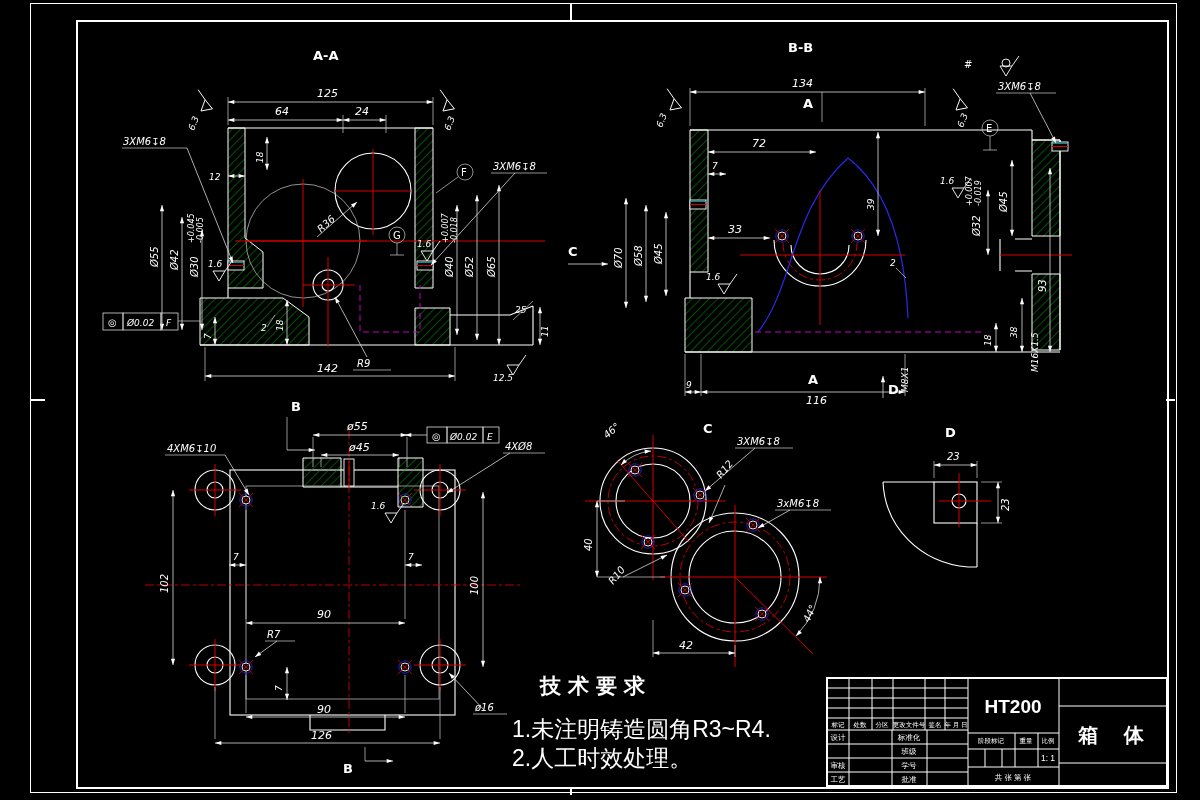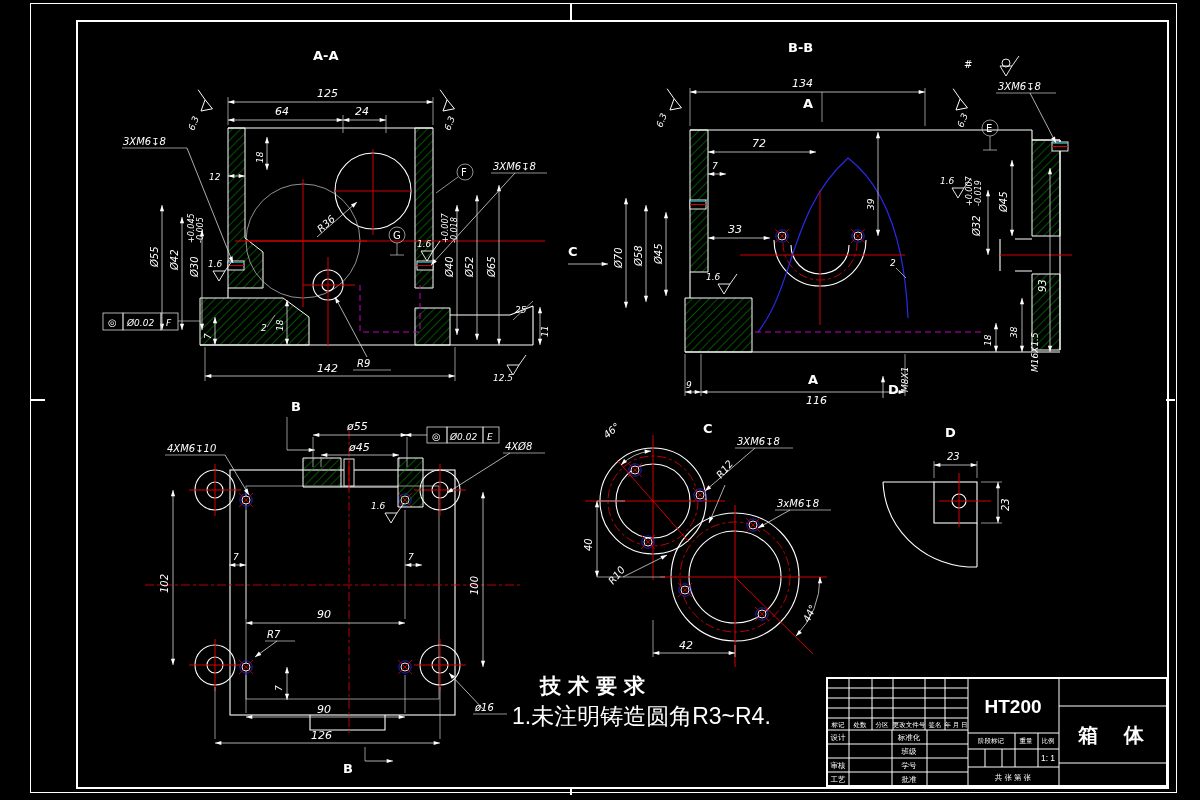--- a/index.html
+++ b/index.html
@@ -18,21 +18,21 @@
   .dim{stroke:#d9d9d9;stroke-width:.8;fill:none}
   .ht{fill:url(#hz);stroke:#fff;stroke-width:1}
   .rd{stroke:#d40000;stroke-width:1;fill:none}
   .rdd{stroke:#d40000;stroke-width:.9;fill:none;stroke-dasharray:9 3 3 3}
   .mg{stroke:#c400c4;stroke-width:1;fill:none;stroke-dasharray:6 4}
   .bl{stroke:#2a2aee;stroke-width:1.2;fill:none}
   .tbl{stroke:#fff;stroke-width:1}
   .cjk{font-style:normal;font-family:"Liberation Sans",sans-serif}
   .c6{font-size:6.5px}.c7{font-size:7.5px}.c8{font-size:8.5px}
   .tech{position:absolute;left:512px;top:672px;color:#fff;}
-  .tech-title{font-size:21px;font-weight:bold;letter-spacing:7px;margin-left:28px;margin-bottom:2px;}
+  .tech-title{font-size:21px;font-weight:bold;letter-spacing:7px;margin-left:28px;margin-bottom:15px;}
   .ti{font-size:23px;line-height:29px;}
 </style>
 </head>
 <body>
 
 <div class="frame" style="left:30px;top:3px;width:1145px;height:788px;"></div>
 <div class="frame2" style="left:76px;top:20px;width:1089px;height:765px;"></div>
 <div class="tick" style="left:570px;top:3px;width:2px;height:17px;"></div>
 <div class="tick" style="left:570px;top:787px;width:2px;height:8px;"></div>
 <div class="tick" style="left:30px;top:399px;width:15px;height:2px;"></div>
@@ -409,20 +409,21 @@
     <line class="dim" x1="69" y1="50" x2="112" y2="50" marker-start="url(#arw)" marker-end="url(#arw)"></line>
     <text class="t10" x="82" y="45">23</text>
     <line class="dim" x1="133" y1="67" x2="133" y2="108" marker-start="url(#arw)" marker-end="url(#arw)"></line>
     <text class="t10" transform="translate(144,96) rotate(-90)">23</text>
   </g>
 </svg>
 
 <div class="tech">
   <div class="tech-title">技术要求</div>
   <div class="ti">1.未注明铸造圆角R3~R4.</div>
+  <div class="ti">2.人工时效处理。</div>
 </div>
 
 <svg style="left:826px;top:677px" width="342" height="110" viewBox="0 0 342 110">
   <rect x="1" y="1" width="340" height="108" fill="none" stroke="#fff" stroke-width="2"></rect>
   <g>
     <path class="tbl" d="M142,1 V109 M233,1 V109
       M1,11 H142 M1,21 H142 M1,31 H142 M1,41 H142 M1,53 H142
       M23,1 V53 M46,1 V53 M67,1 V53 M99,1 V53 M119,1 V53
       M1,67 H142 M1,81 H142 M1,95 H142
       M23,53 V109 M66,53 V109 M101,53 V109

